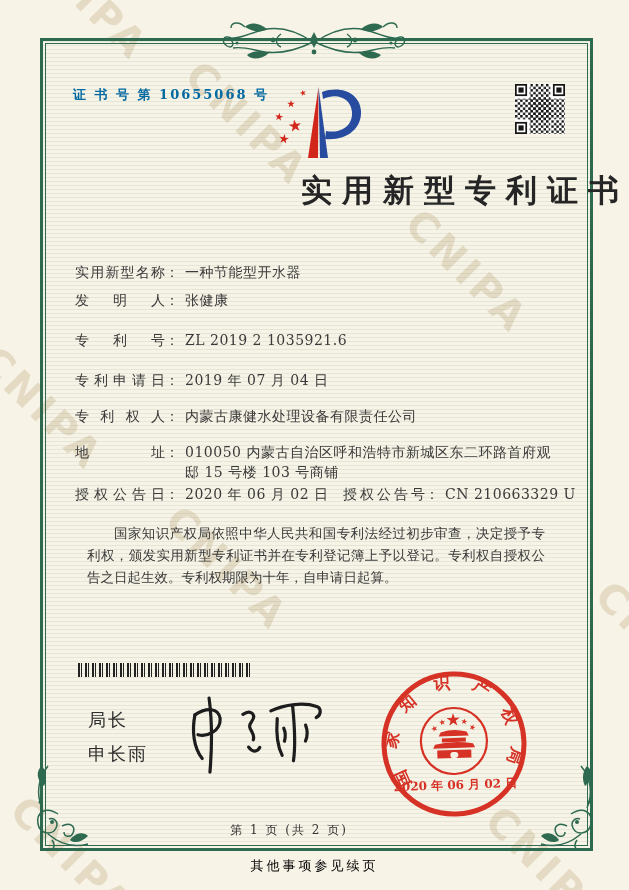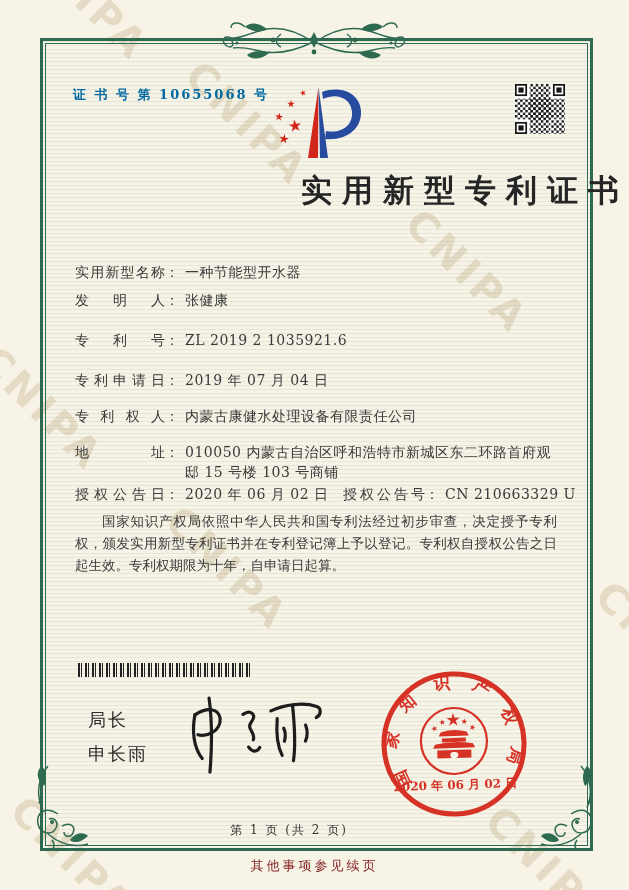--- a/index.html
+++ b/index.html
@@ -22,34 +22,34 @@
   .frow{position:absolute;white-space:nowrap;line-height:20px;}
   .flabel{display:inline-block;width:90px;text-align:justify;text-align-last:justify;
           vertical-align:top;}
   .flabel2{display:inline-block;width:82px;text-align:justify;text-align-last:justify;
           vertical-align:top;}
   .fcolon{vertical-align:top;}
   .fvalue{margin-left:6px;letter-spacing:0.5px;display:inline-block;vertical-align:top;}
   .fvalue-multi{white-space:normal;width:392px;}
   .body-text{left:75px;top:510px;width:482px;font-size:13.5px;line-height:22px;
              text-align:justify;color:#3b3b3b;}
-  .body-text p{margin:0;text-indent:2em;}
+  .body-text p{margin:12px;text-indent:2em;}
   .barcode{left:78px;top:663px;width:174px;height:14px;
     background:repeating-linear-gradient(90deg,#222 0 2px,transparent 2px 3px,
       #222 3px 4px,transparent 4px 7px,#222 7px 9px,transparent 9px 10px,
       #222 10px 11px,transparent 11px 14px);}
   .signer{left:88px;top:710px;font-family:"DejaVu Sans", sans-serif;font-size:18px;
           color:#2e2e2e;letter-spacing:2px;line-height:20px;}
   .signer .name{margin-top:14px;}
   .sig{left:168px;top:690px;z-index:6;}
   .seal{left:378px;top:668px;z-index:7;transform:rotate(-2deg);opacity:0.95;}
   .page-no{left:0;width:578px;top:822px;text-align:center;font-size:12px;
            color:#333;letter-spacing:2px;}
   .note{left:0;width:629px;top:857px;text-align:center;font-size:13px;
-        color:#7f1d1d;letter-spacing:3px;z-index:5;}
+        color:#000000;letter-spacing:3px;z-index:5;}
   .logo{left:272px;top:84px;}
   .qr{left:515px;top:84px;}
 </style>
 </head>
 <body>
 
 <div class="page">
 
   <span class="wm" style="left:10px;top:-25px;">CNIPA</span>
   <span class="wm" style="left:170px;top:100px;">CNIPA</span>

